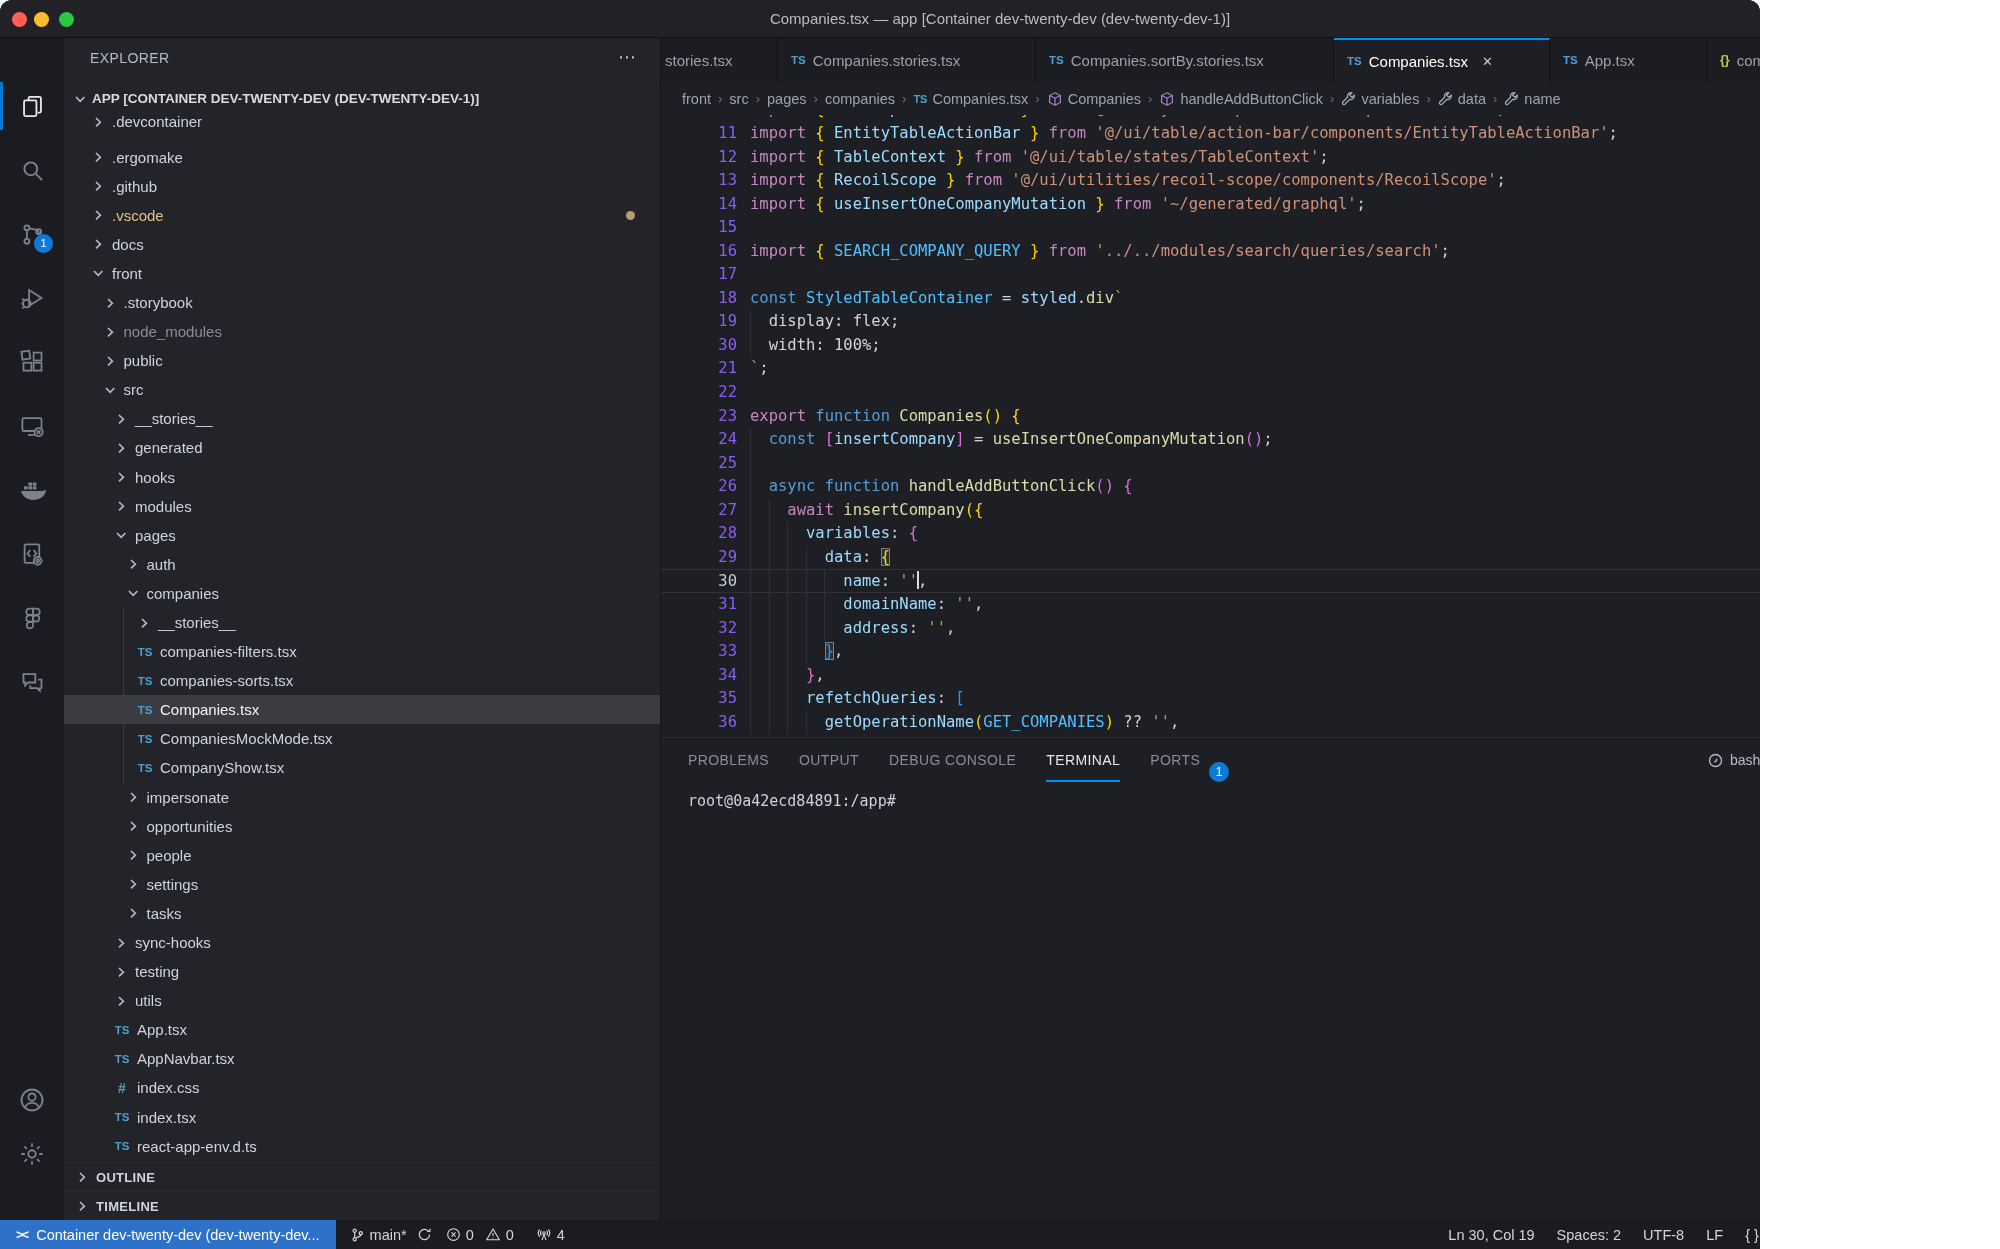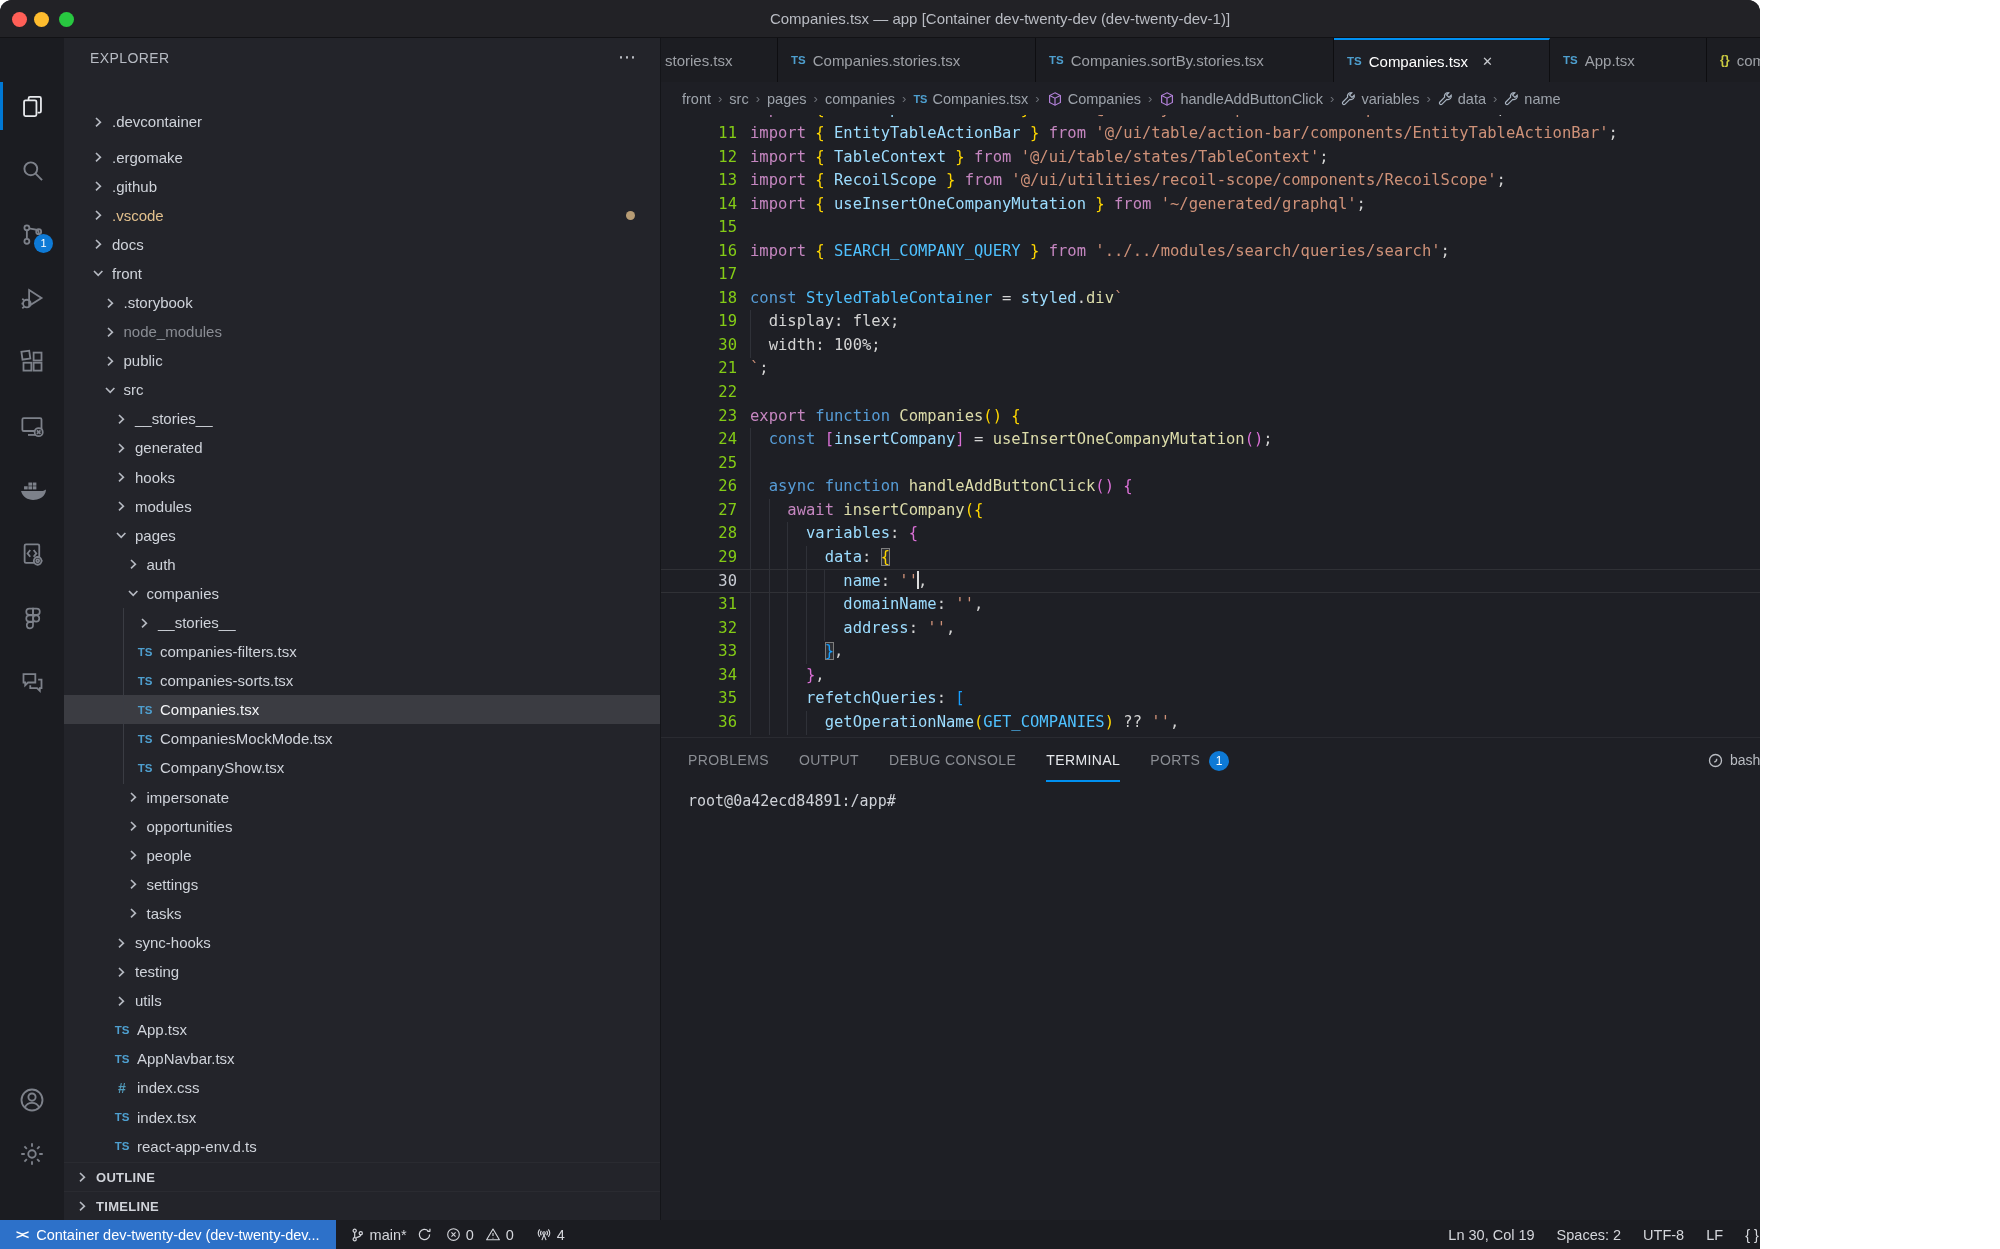--- a/index.html
+++ b/index.html
@@ -69,34 +69,34 @@
                 display:flex; align-items:center; padding-left:21px; font-size:14.5px; color:#9da3ab; white-space:nowrap; }
   .bc-sep { margin:0 7px; color:#6d7178; font-size:13px; }
   .bc-item { display:flex; align-items:center; gap:5px; }
   .bc-item .ficon.ts { color:#4e9fcf; font-size:11px; font-weight:bold; }
 
   
   #code { position:absolute; left:661px; top:115px; width:1339px; height:622px; background:#1e1f25; overflow:hidden; }
   .codeline { position:absolute; left:0; width:100%; height:24px; font-family:"DejaVu Sans Mono", monospace;
               font-size:15.5px; line-height:23.55px; }
   .codeline.current { border-top:1px solid #303136; border-bottom:1px solid #303136; }
-  .gutter-num { position:absolute; left:0; width:76px; text-align:right; color:#84cc16; }
+  .gutter-num { position:absolute; left:0; width:76px; text-align:right; color:#8b5cf6; }
   .codeline.current .gutter-num { color:#c8ccd4; }
   .codetext { position:absolute; left:89px; white-space:pre; }
   .cguide { position:absolute; top:0; height:100%; width:1px; background:#2f3138; }
   .tok-box { outline:1px solid #7e7e7e; outline-offset:-1px; background:rgba(120,120,120,.18); }
   .cursor { display:inline-block; width:1.6px; height:18px; background:#dcdcdc; vertical-align:middle; margin:0 -0.8px 3px -0.8px; }
   #minimap { position:absolute; left:1187px; top:0; width:138px; height:290px; }
   .mmbar { position:absolute; height:1.4px; border-radius:1px; }
   #mm-slider { position:absolute; left:0; top:17px; width:100%; height:48px; background:rgba(255,255,255,.05); }
 
   
   #panel { position:absolute; left:661px; top:737px; width:1339px; height:483px; background:#1e1f25; border-top:1px solid #2a2b31; }
   #panel-tabs { position:absolute; left:27px; top:0; height:44px; display:flex; align-items:center; gap:30px; }
-  .ptab { font-size:14px; letter-spacing:.4px; color:#8a8d93; display:flex; align-items:center; gap:9px; position:relative; height:44px; line-height:44px; }
+  .ptab { font-size:14px; letter-spacing:.4px; color:#8a8d93; display:flex; align-items:flex-end; gap:9px; position:relative; height:44px; line-height:44px; }
   .ptab.active { color:#e6e8ec; box-shadow:inset 0 -2px 0 #0090f1; }
   .pbadge { width:20px; height:20px; border-radius:50%; background:#0e7ad6; color:#fff; font-size:12px;
             line-height:20px; text-align:center; margin-top:1px; }
   #panel-actions { position:absolute; right:26px; top:0; height:44px; display:flex; align-items:center; gap:17px; color:#b9bcc2; font-size:14px; }
   #panel-actions .shell { display:flex; align-items:center; gap:7px; }
   #terminal-line { position:absolute; left:27px; top:52px; font-family:"DejaVu Sans Mono", monospace;
                    font-size:15px; line-height:22px; color:#cfd2d8; }
 
   
   #statusbar { position:absolute; left:0; top:1220px; width:2000px; height:29px; background:#1b1c21;
@@ -241,20 +241,28 @@
           <path d="M12 2.8v3M12 18.2v3M2.8 12h3M18.2 12h3M5.5 5.5l2.1 2.1M16.4 16.4l2.1 2.1M18.5 5.5l-2.1 2.1M7.6 16.4l-2.1 2.1"></path>
         </svg>
     </div>
     <div class="act-badge">1</div>
   </div>
 
   <div id="sidebar">
     <div id="sb-header">
       <span class="title">EXPLORER</span>
       <span id="sb-kebab">⋯</span>
+    </div>
+    <div id="sb-section">
+      <span class="chev">
+          <svg class="ic" width="16" height="16" viewBox="0 0 16 16" fill="none" stroke="#b6bac2" stroke-width="1.6">
+            <path d="M4 6l4.2 4.4L12.4 6"></path>
+          </svg>
+        </span>
+      <span class="stitle">APP [CONTAINER DEV-TWENTY-DEV (DEV-TWENTY-DEV-1)]</span>
     </div>
     <div id="tree">
         <div class="tree-row" style="top: 69px; padding-left: 26px; text-align: right;">
           <span class="chev">
             <svg class="ic" width="16" height="16" viewBox="0 0 16 16" fill="none" stroke="currentColor" stroke-width="1.6">
               <path d="M6 4l4.4 4.2L6 12.4"></path>
             </svg>
           </span>
           <span class="lbl">.devcontainer</span>
         </div>

